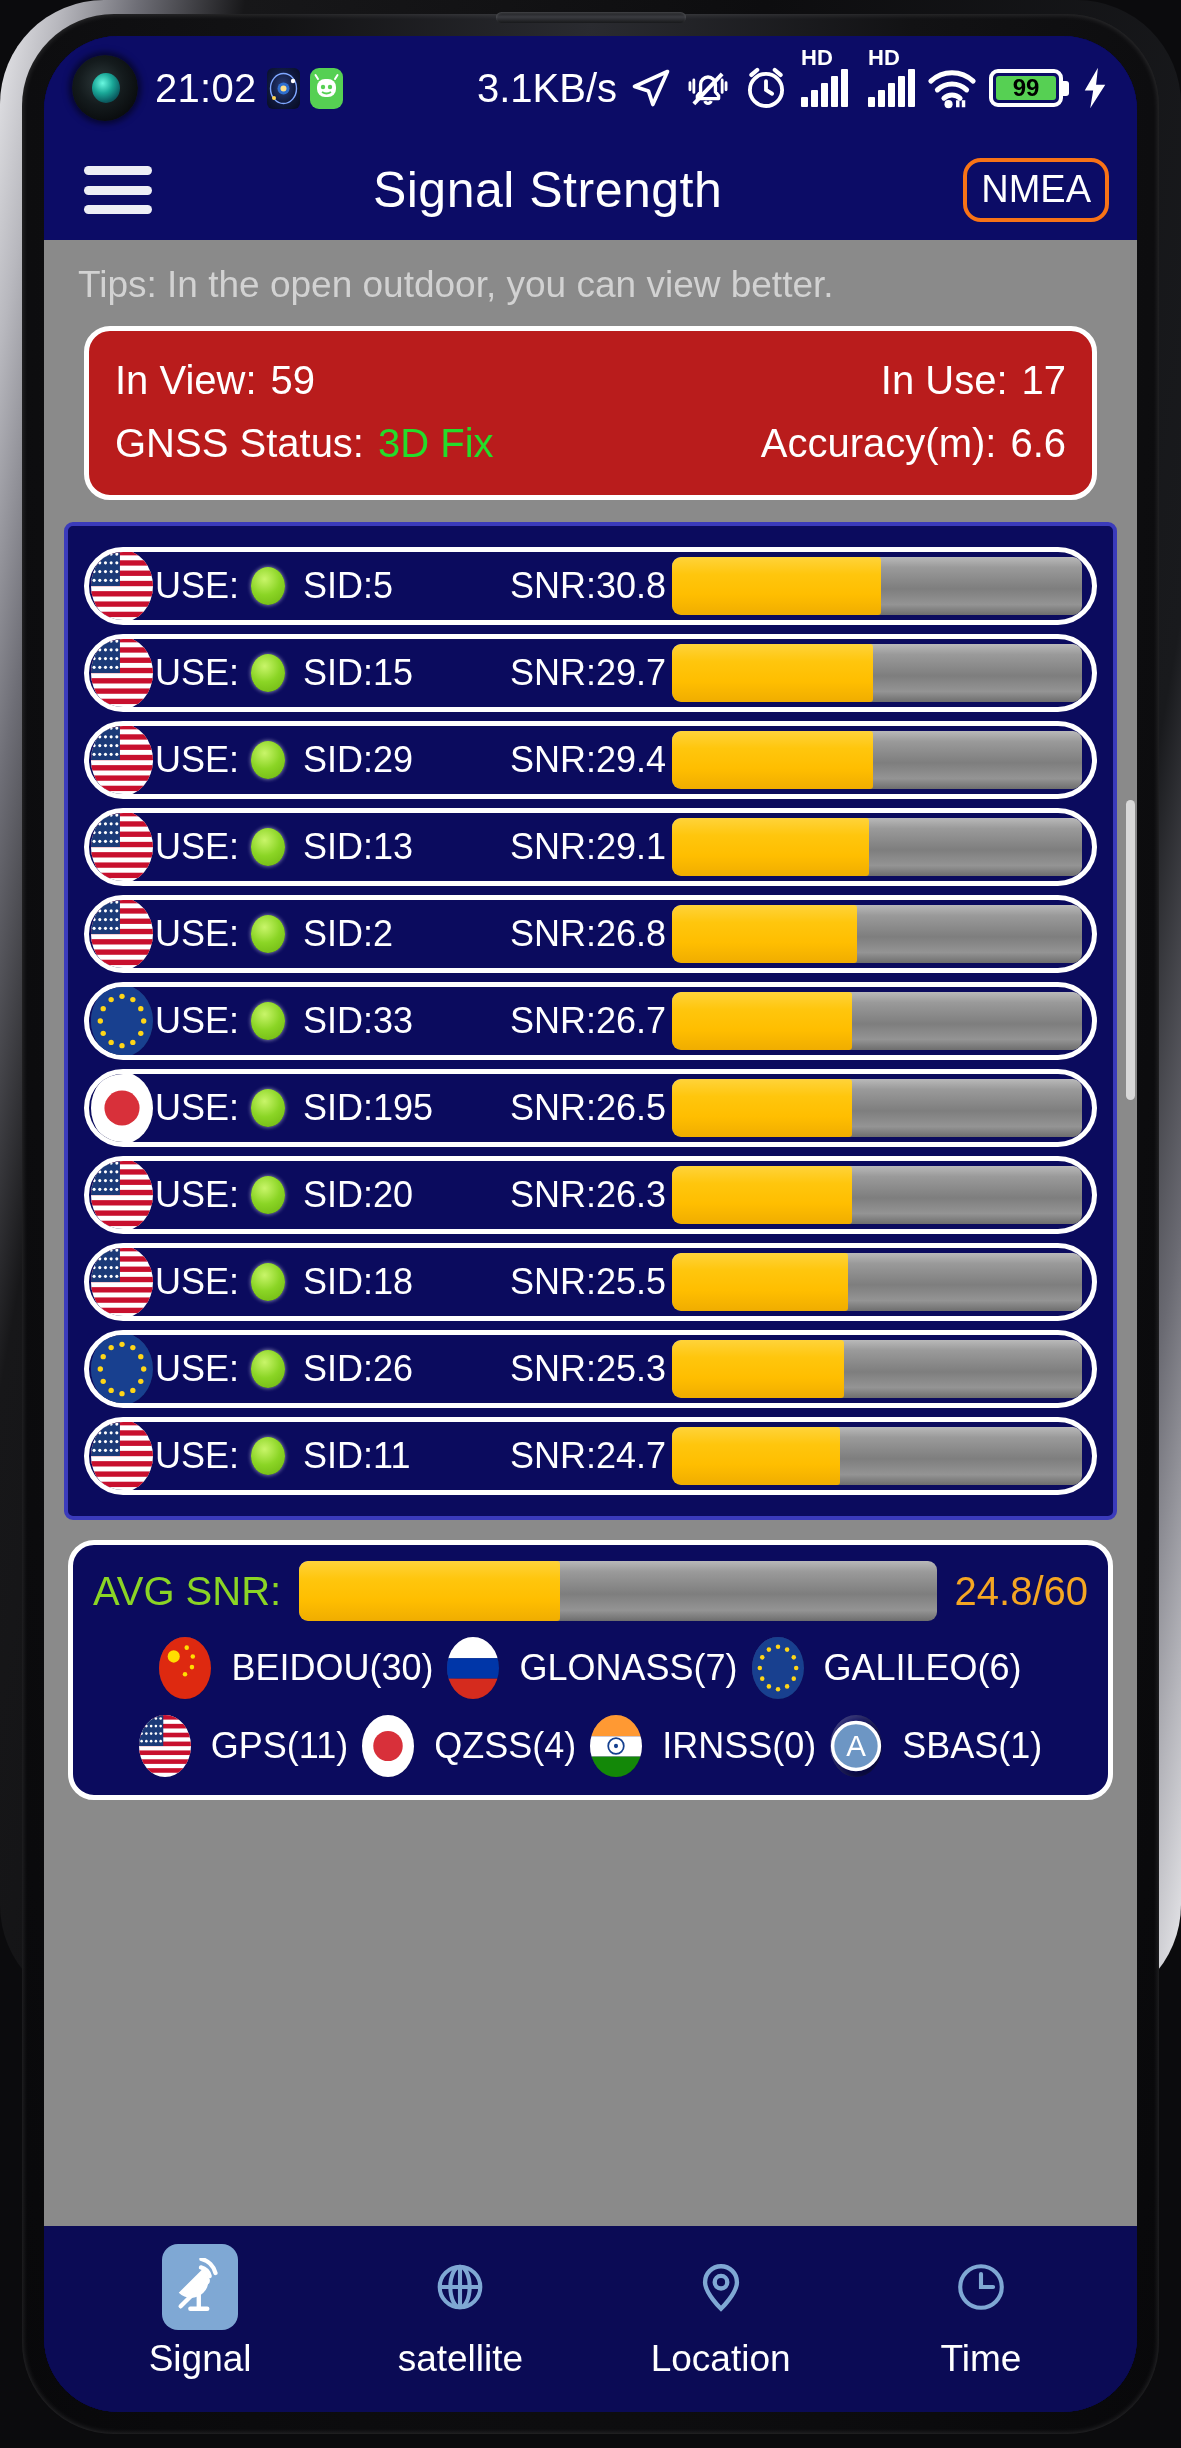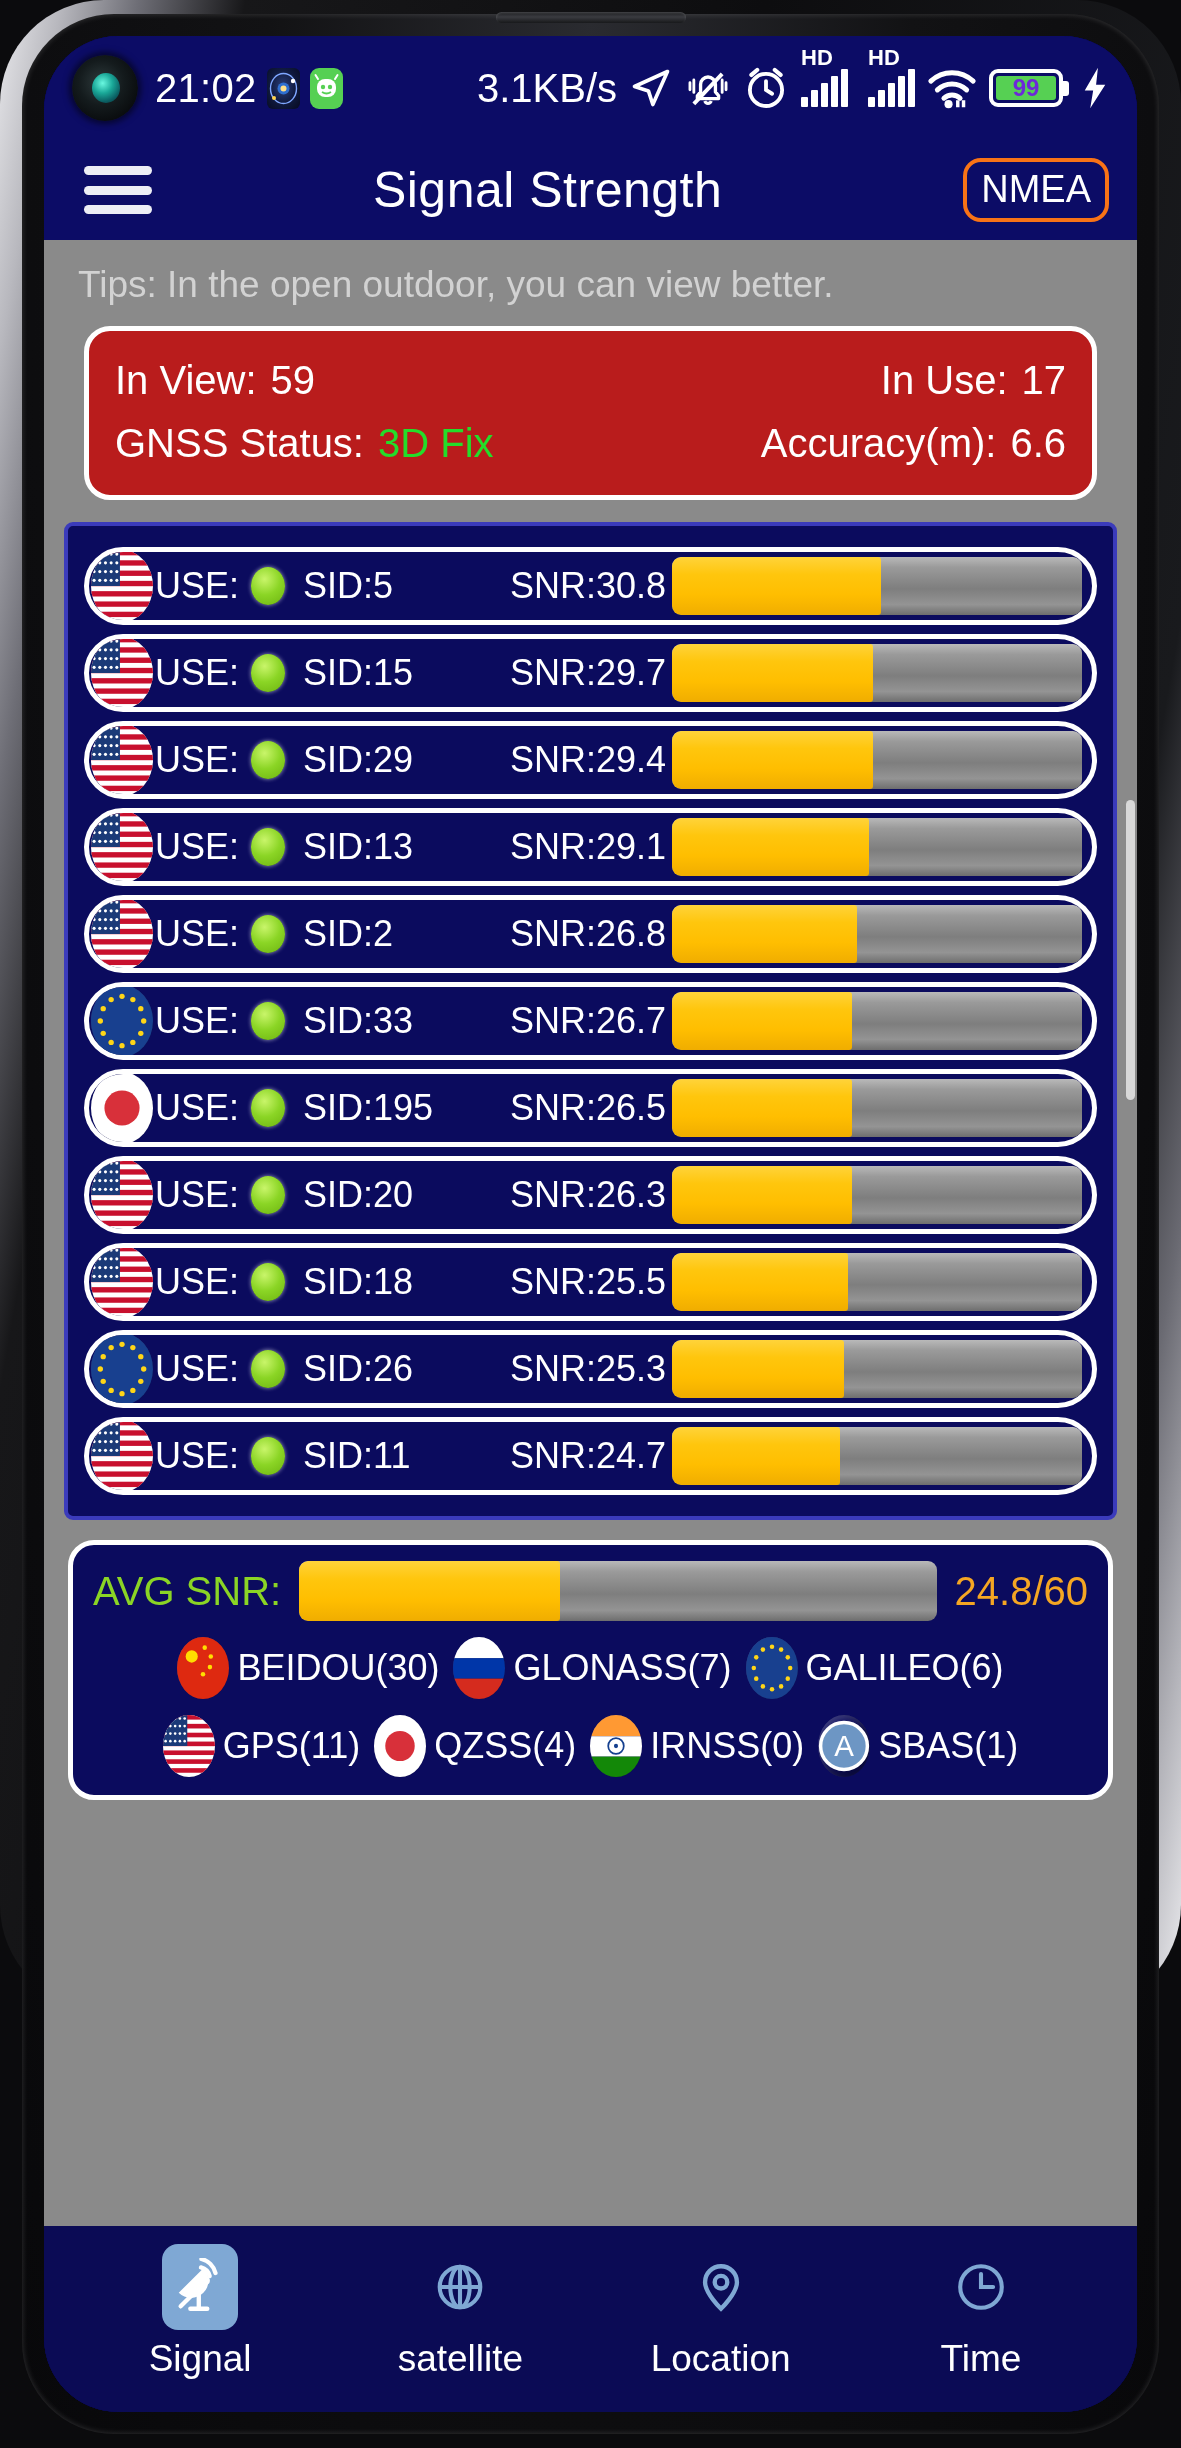--- a/index.html
+++ b/index.html
@@ -142,21 +142,21 @@
   }
   #avg-row { display: flex; align-items: center; gap: 18px; }
   #avg-label { color: #8bd525; font-size: 40px; white-space: nowrap; }
   #avg-bar { flex: 1; height: 60px; border-radius: 9px; overflow: hidden; position: relative;
     background: linear-gradient(#b9b9b9 0%, #9a9a9a 18%, #7e7e7e 55%, #949494 82%, #6e6e6e 100%); }
   #avg-bar-fill { position: absolute; left: 0; top: 0; bottom: 0;
     background: linear-gradient(#ffd33a 0%, #ffc60d 30%, #ffbe00 65%, #f0ad00 100%); border-radius: 9px 3px 3px 9px; }
   #avg-value { color: #f5a623; font-size: 40px; white-space: nowrap; }
   .const-row { display: flex; align-items: center; justify-content: center;
     gap: 14px; padding-top: 16px; font-size: 36px; }
-  .const-item { display: flex; align-items: center; gap: 8px; }
+  .const-item { display: flex; align-items: center; gap: 20px; }
   .const-flag { width: 52px; height: 62px; border-radius: 50%; flex: none; overflow: hidden;
     box-shadow: inset -5px -5px 12px rgba(0,0,0,.45), inset 3px 3px 9px rgba(255,255,255,.25); position: relative; }
 
   
   #bottom-nav {
     position: absolute; left: 0; right: 0; bottom: 0; height: 186px;
     background: #0b0b55; display: flex; align-items: flex-start;
     padding: 18px 26px 0;
   }
   .nav-item { flex: 1; display: flex; flex-direction: column; align-items: center; gap: 8px; }
@@ -251,21 +251,21 @@
             <path d="M2 7.4 A16 16 0 0 1 24 7.4" fill="none" stroke="#fff" stroke-width="2.6" stroke-linecap="round"></path>
             <path d="M5.4 12 A11 11 0 0 1 20.6 12" fill="none" stroke="#fff" stroke-width="2.6" stroke-linecap="round"></path>
             <path d="M8.8 16.3 A6 6 0 0 1 17.2 16.3" fill="none" stroke="#fff" stroke-width="2.6" stroke-linecap="round"></path>
             <circle cx="11.2" cy="19.4" r="2.1" fill="#fff"></circle>
             <path d="M16 17.4 v3.6 M19 17.4 v3.6" stroke="#fff" stroke-width="1.8"></path>
           </svg>
 
           <div style="display:flex;align-items:center;">
             <div style="width:74px;height:38px;border:4px solid #fff;border-radius:9px;padding:3px;">
               <div style="width:100%;height:100%;background:#56d053;border-radius:3px;display:flex;align-items:center;justify-content:center;">
-                <span style="font-size:24px;color:#6d28d9;font-weight:700;line-height:1">99</span>
+                <span style="font-size:24px;color:#000000;font-weight:700;line-height:1">99</span>
               </div>
             </div>
             <i style="display:block;width:6px;height:15px;background:#fff;border-radius:0 3px 3px 0"></i>
           </div>
 
           <svg width="28" height="44" viewBox="0 0 14 24">
             <path d="M8.6 1 L1.4 13.4 H6 L4.4 23 L12.6 10.2 H7.6 Z" fill="#fff"></path>
           </svg>
         </div>
       </div>

